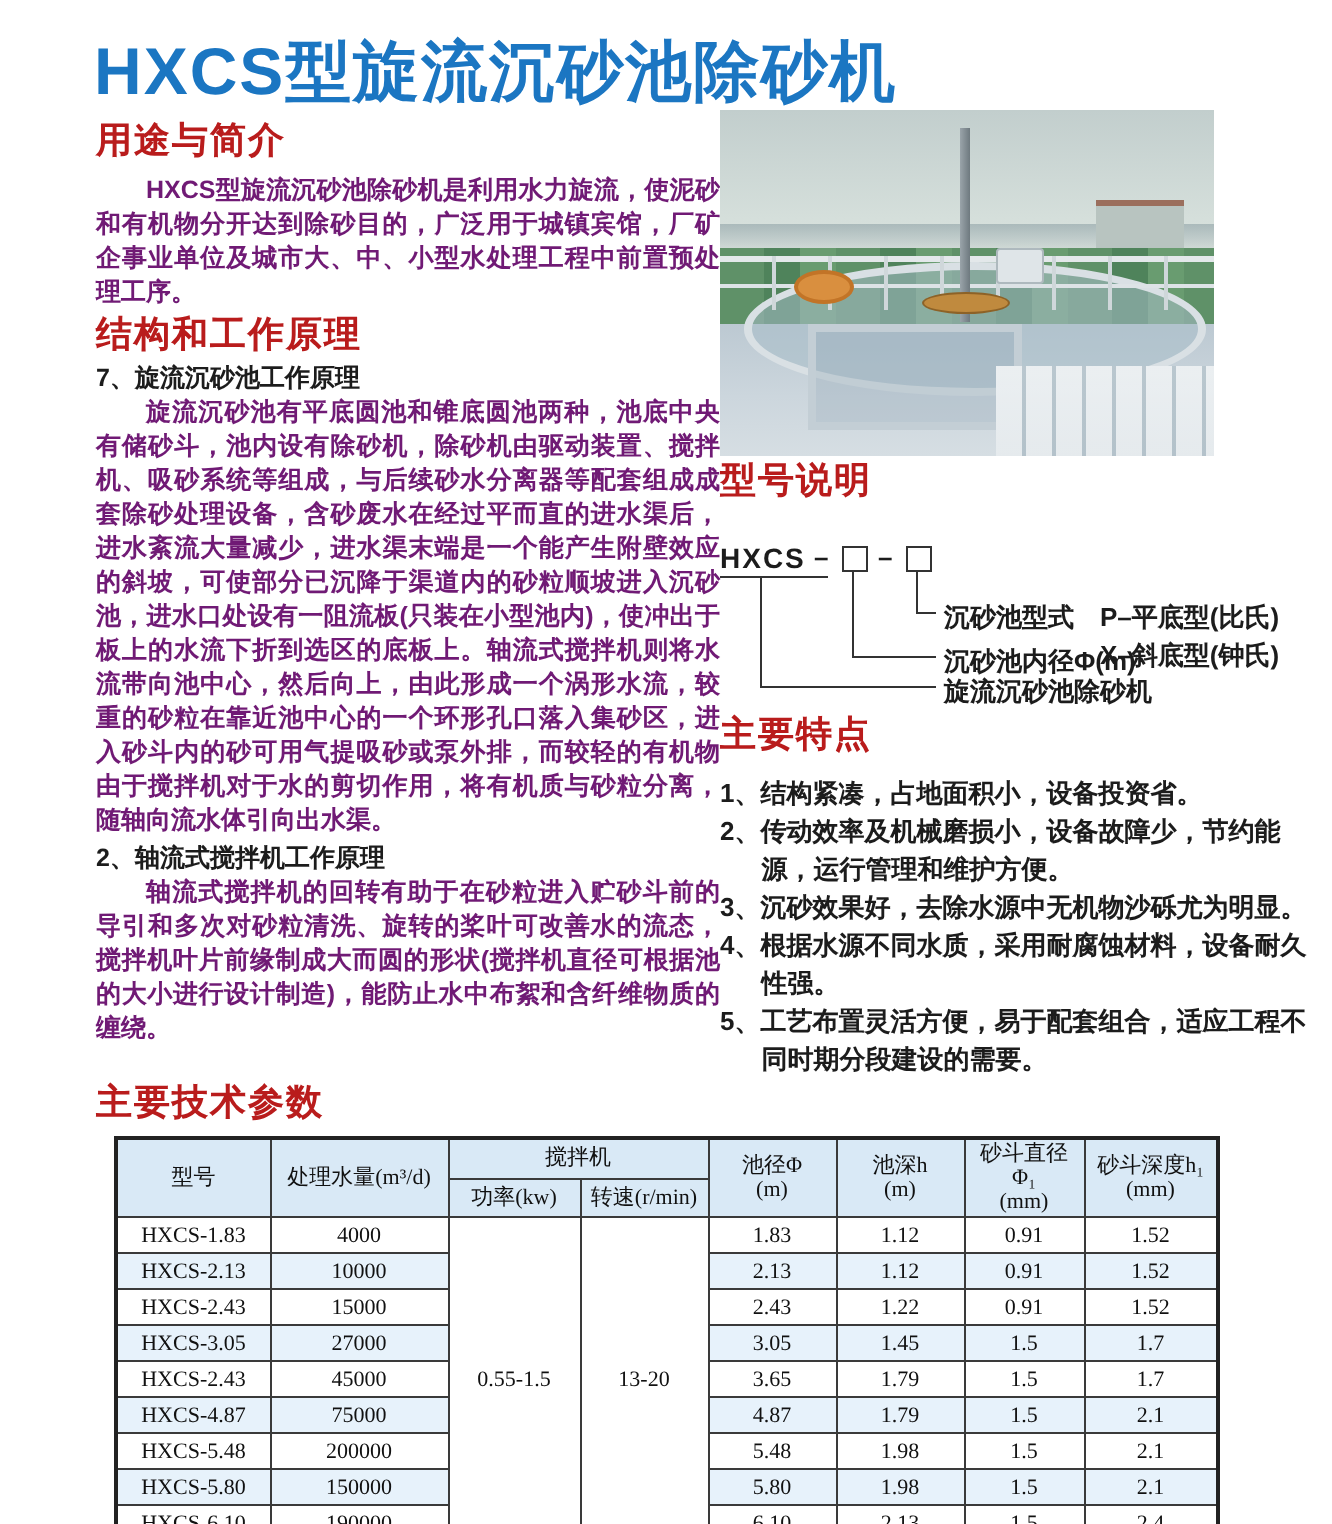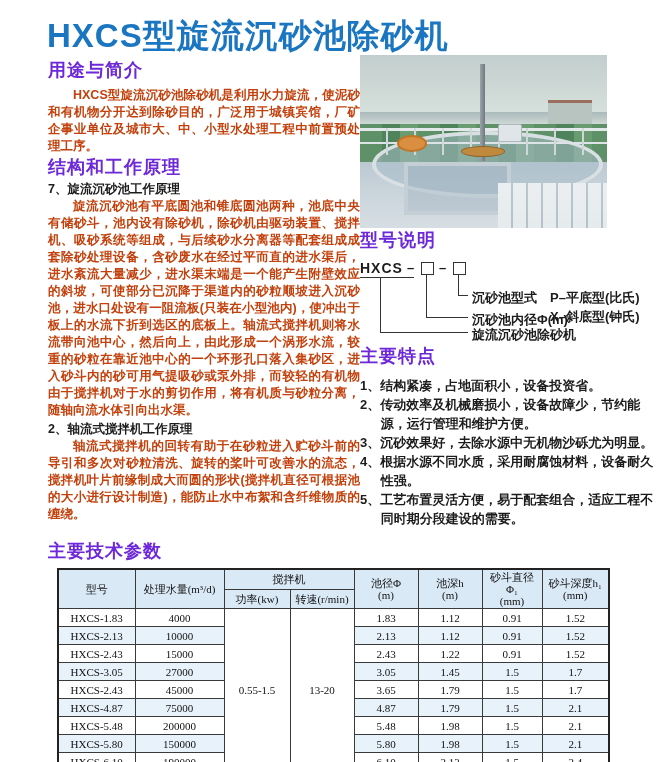--- a/index.html
+++ b/index.html
@@ -5,27 +5,27 @@
   html,body{margin:0;padding:0;background:#ffffff;}
   .page{
     position:relative;width:666px;height:762px;background:#ffffff;
     font-family:"Liberation Sans",sans-serif;color:#1c1c1c;overflow:hidden;
   }
   .page-title{
     position:absolute;left:47px;top:14px;margin:0;
     font-size:33px;font-weight:bold;color:#1b76c2;letter-spacing:1px;white-space:nowrap;
   }
   h2.sec{
-    margin:0;font-size:18px;font-weight:bold;color:#6d28d9;letter-spacing:1px;
+    margin:0;font-size:18px;font-weight:bold;color:#b91c1c;letter-spacing:1px;
   }
   
   .left-col{position:absolute;left:48px;top:58px;width:312px;}
   .body-p{
     margin:5px 0 0 0;font-size:12.5px;line-height:17px;text-align:justify;
-    font-weight:600;color:#c2410c;
+    font-weight:600;color:#701a75;
   }
   .body-p.ind{text-indent:2em;}
   .sub-title{margin:2px 0 0 0;font-size:12.5px;line-height:17px;font-weight:600;}
   .gap18{margin-top:18px;}
   
   .right-col{position:absolute;left:360px;top:55px;width:304px;}
   .photo{
     position:relative;width:247px;height:173px;overflow:hidden;background:#c9d4d2;
   }
   .ph-sky{position:absolute;left:0;top:0;width:100%;height:45%;
@@ -54,21 +54,21 @@
   .ph-pole{position:absolute;left:48.5%;top:5%;width:5px;height:56%;
     background:linear-gradient(90deg,#9aa4aa,#6e797f);}
   .ph-wheel{position:absolute;left:41%;top:52.5%;width:42px;height:9px;border-radius:50%;
     background:#c08a3e;border:1px solid #8d6227;}
   .ph-buoy{position:absolute;left:15%;top:46%;width:26px;height:13px;border-radius:50%;
     background:#d98f3f;border:2px solid #c27427;}
   .ph-motor{position:absolute;left:56%;top:40%;width:22px;height:16px;background:#dfe5e8;
     border:1px solid #aeb9be;border-radius:2px;}
   .h-model{margin-top:14px;}
   
-  .mdiagram{position:relative;height:84px;margin-top:8px;font-size:13px;font-weight:600;}
+  .mdiagram{position:relative;height:84px;margin-top:19px;font-size:13px;font-weight:600;}
   .md-prefix{position:absolute;left:0;top:0;font-size:14px;letter-spacing:1px;}
   .md-dash1{position:absolute;left:47px;top:0;}
   .md-dash2{position:absolute;left:79px;top:0;}
   .md-box{position:absolute;top:2px;width:11px;height:11px;border:1.5px solid #333;background:#fff;}
   .md-box1{left:61px;}
   .md-box2{left:93px;}
   .md-line{position:absolute;background:#333;}
   .md-underline{left:0;top:17px;width:54px;height:1px;}
   .md-v1{left:20px;top:17px;width:1px;height:56px;}
   .md-h1{left:20px;top:72px;width:88px;height:1px;}

